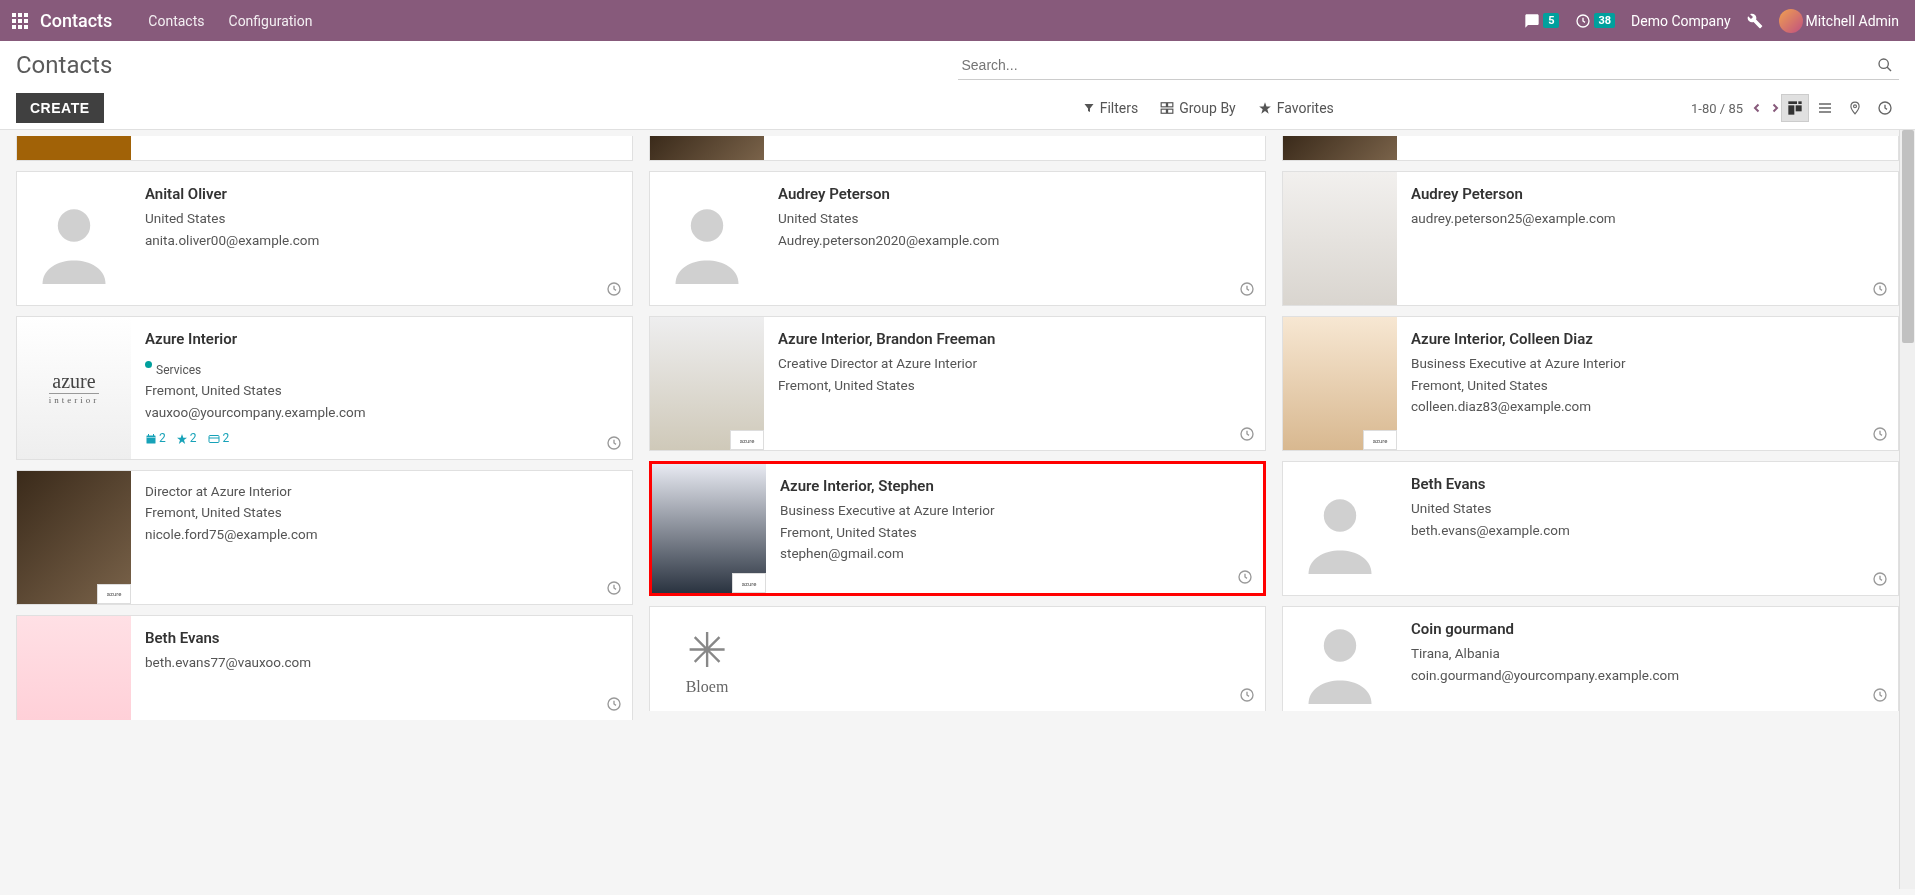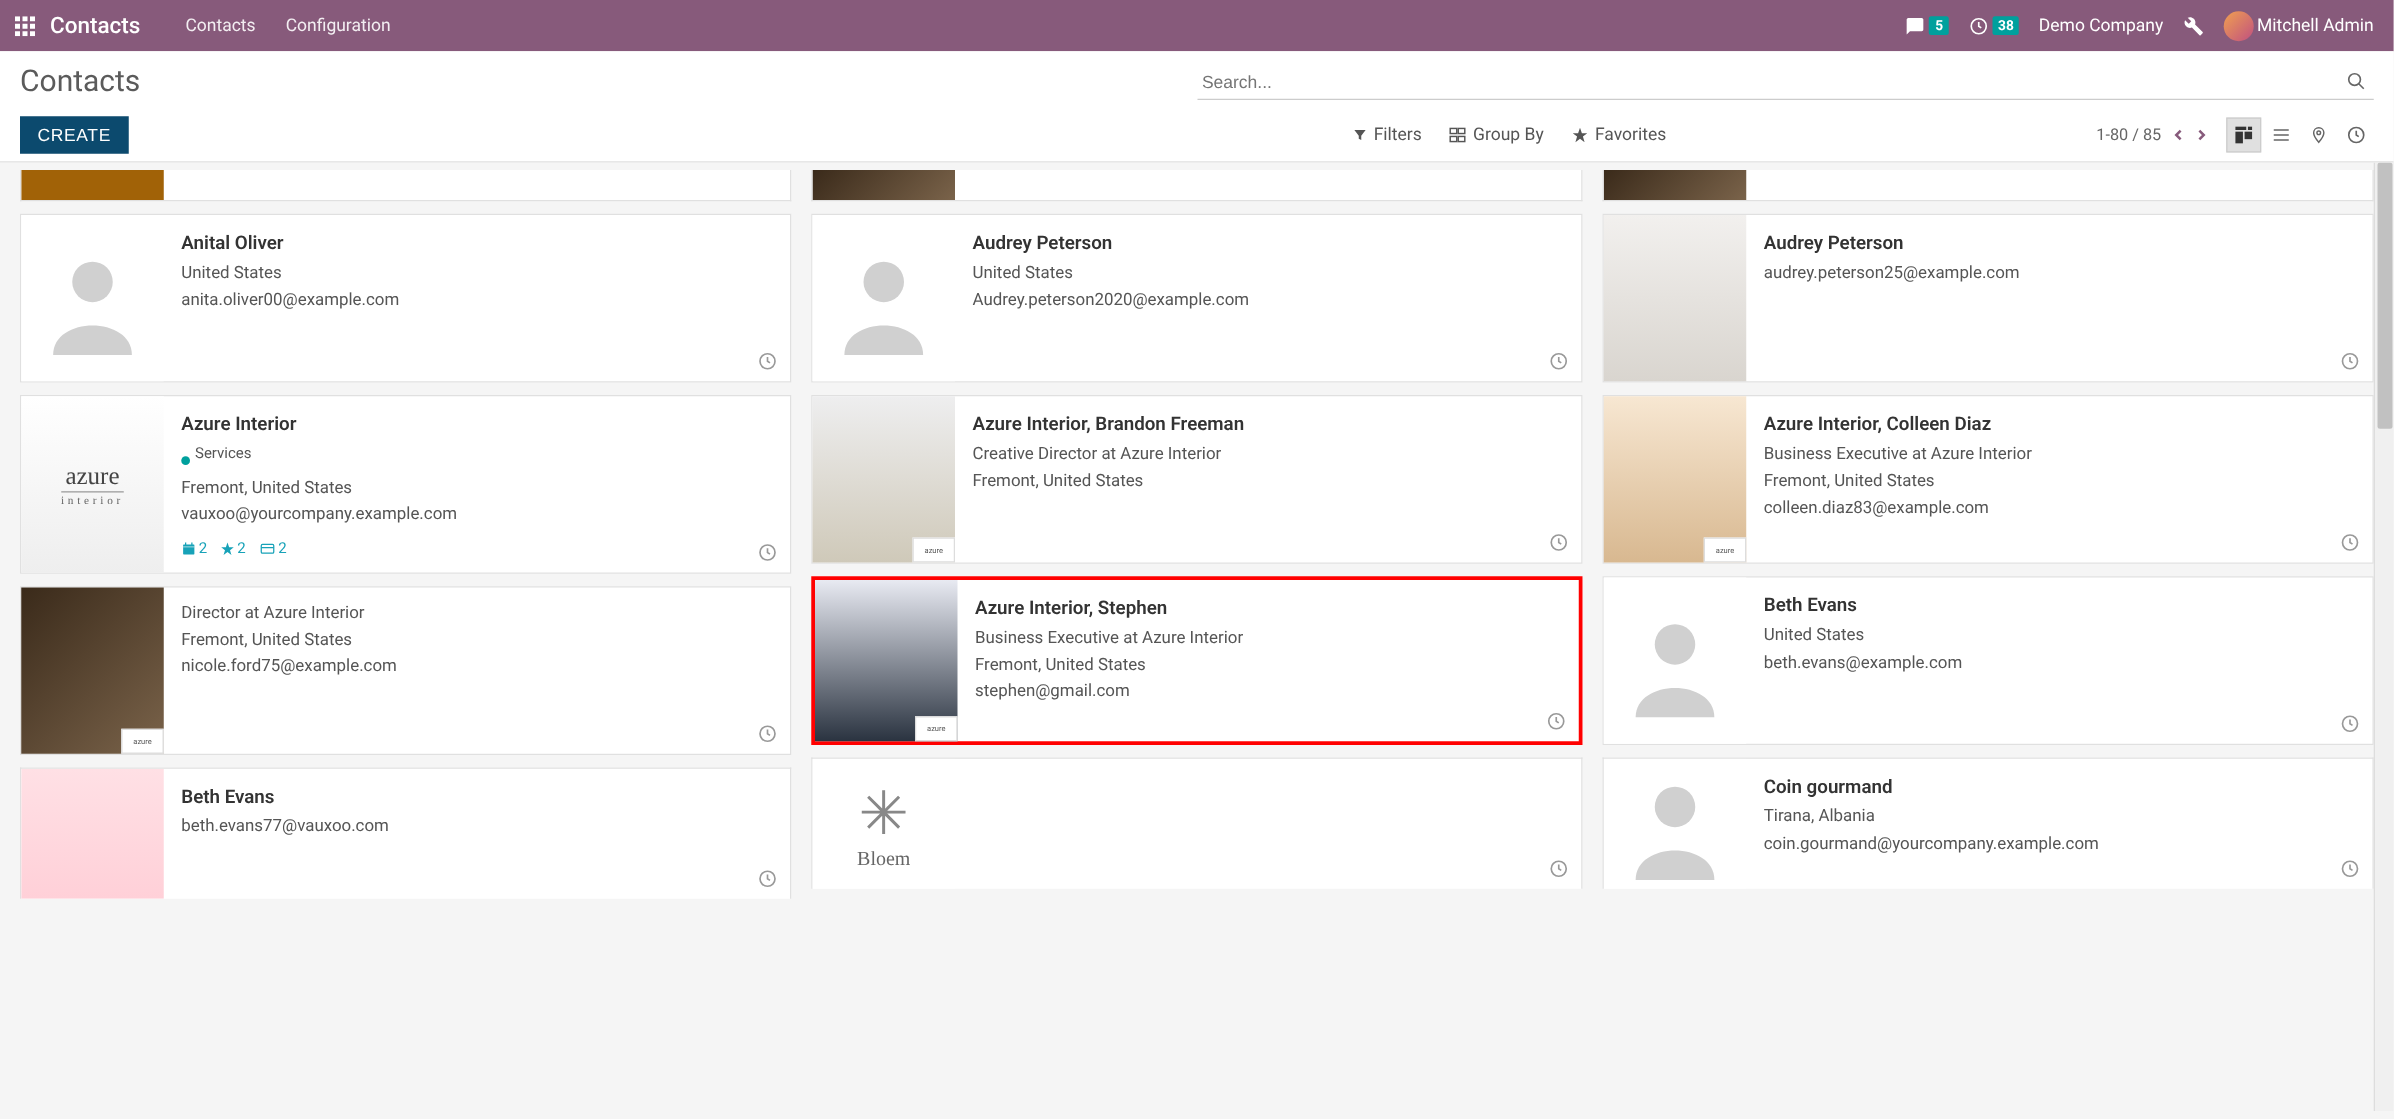--- a/index.html
+++ b/index.html
@@ -17,24 +17,24 @@
 .avatar { width: 24px; height: 24px; border-radius: 50%; background: linear-gradient(135deg,#f0a050,#c05080); display: inline-block; }
 
 
 .control-panel { background: #fff; border-bottom: 1px solid #e0e0e0; padding: 10px 16px 6px 16px; }
 .cp-top { display: flex; align-items: flex-start; }
 .breadcrumb { font-size: 24px; color: #5b5b5b; margin-bottom: 10px; }
 .search-wrap { margin-left: auto; width: 50%; position: relative; border-bottom: 1px solid #ccc; display: flex; align-items: center; }
 .search-input { border: none; outline: none; font-size: 14px; padding: 6px 4px; flex: 1; background: transparent; }
 .search-icon { color: #888; cursor: pointer; padding: 0 6px; }
 .cp-bottom { display: flex; align-items: center; margin-top: 4px; }
-.btn-create { background: #0c4a6e; color: #fff; border: none; padding: 7px 14px; font-size: 14px; font-weight: 400; letter-spacing: 0.5px; cursor: pointer; }
+.btn-create { background: #404040; color: #fff; border: none; padding: 7px 14px; font-size: 14px; font-weight: 700; letter-spacing: 0.5px; cursor: pointer; }
 .filter-bar { margin-left: auto; display: flex; align-items: center; gap: 22px; font-size: 14px; color: #555; }
 .filter-item { display: flex; align-items: center; gap: 5px; cursor: pointer; }
-.pager-views { margin-left: auto; display: flex; align-items: center; gap: 14px; }
+.pager-views { margin-left: auto; display: flex; align-items: center; }
 .pager { color: #666; font-size: 13px; display: flex; align-items: center; gap: 8px; }
 .pager-arrows { color: #875A7B; display: flex; gap: 6px; }
 .pager-arrows span { cursor: pointer; font-weight: bold; }
 .view-switch { display: flex; gap: 2px; }
 .view-btn { width: 28px; height: 28px; border: 1px solid transparent; display: flex; align-items: center; justify-content: center; cursor: pointer; color: #666; }
 .view-btn.active { background: #e0e0e0; border-color: #ccc; color: #333; }
 
 
 .board-wrap { position: relative; height: calc(895px - 41px - 95px); overflow: hidden; }
 .board { display: flex; gap: 16px; padding: 6px 16px 20px 16px; height: 100%; overflow-y: auto; }
@@ -46,21 +46,21 @@
 .card.partial-top { min-height: 25px; height: 25px; overflow: hidden; border-top: none; }
 .card.partial-bottom { min-height: 105px; height: 105px; overflow: hidden; border-bottom: none; }
 .card.highlight { border: 3px solid #ff0000; }
 .card-img { width: 114px; min-height: 100%; background: #a16207; flex-shrink: 0; position: relative; }
 .placeholder-person { width: 100%; height: 100%; background: #fff; display: flex; align-items: center; justify-content: center; }
 .placeholder-person svg { width: 90px; height: 90px; }
 .photo { width: 100%; height: 100%; background: linear-gradient(135deg,#888,#bbb); }
 .logo-badge { position: absolute; bottom: 0; right: 0; width: 34px; height: 20px; background: #fff; border: 1px solid #ddd; font-size: 6px; color: #555; display: flex; align-items: center; justify-content: center; overflow: hidden; }
 .card-body { padding: 10px 14px; flex: 1; color: #555; font-size: 13.5px; line-height: 1.6; min-width: 0; }
 .card-title { font-size: 15px; font-weight: 600; color: #333; margin-bottom: 2px; }
-.card-tag { display: inline-flex; align-items: flex-end; gap: 4px; font-size: 12px; }
+.card-tag { display: inline-flex; align-items: flex-start; gap: 4px; font-size: 12px; }
 .card-tag .dot { width: 7px; height: 7px; border-radius: 50%; background: #00A09D; display: inline-block; }
 .clock-icon { position: absolute; bottom: 8px; right: 10px; color: #888; width: 16px; height: 16px; }
 .card-indicators { display: flex; gap: 10px; margin-top: 6px; color: #17a2b8; font-size: 12px; align-items: center; }
 .indic { display: flex; align-items: center; gap: 2px; }
 
 
 .photo.p1 { background: linear-gradient(180deg,#f2f0ee,#d9d5cf); }
 .photo.p2 { background: linear-gradient(135deg,#3a2a1a,#7a634a); }
 .photo.p3 { background: linear-gradient(180deg,#eeeeef,#cfc9b9); }
 .photo.p4 { background: linear-gradient(180deg,#f7e7d2,#d8b890); }

